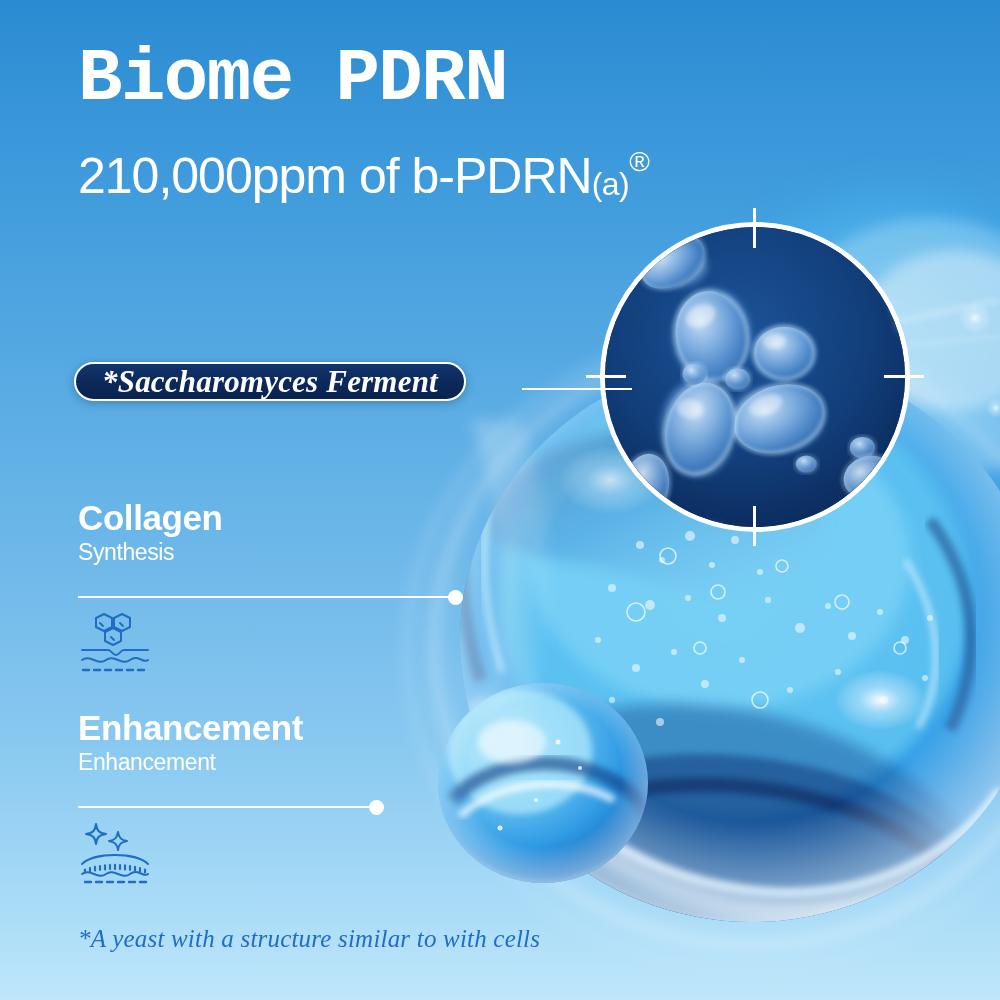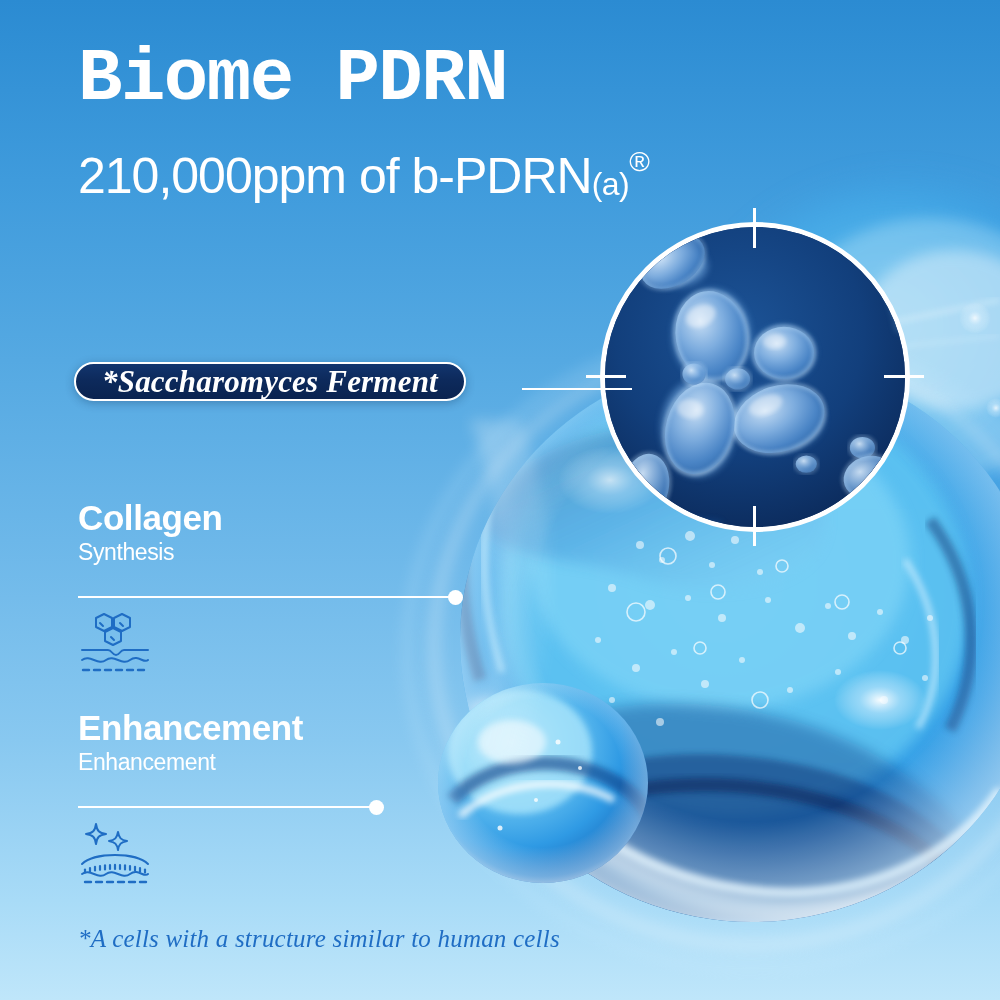--- a/index.html
+++ b/index.html
@@ -413,15 +413,15 @@
         <path d="M9,60 h6"></path>
           <path d="M20,60 h6"></path>
           <path d="M31,60 h6"></path>
         <path d="M42,60 h6"></path>
           <path d="M53,60 h6"></path>
           <path d="M64,60 h6"></path>
       </g>
     </svg>
   </div>
 
-  <div class="footnote">*A cells with a structure similar to human cells</div>
+  <div class="footnote">*A yeast with a structure similar to with cells</div>
 
 </div>
 
 </body></html>

